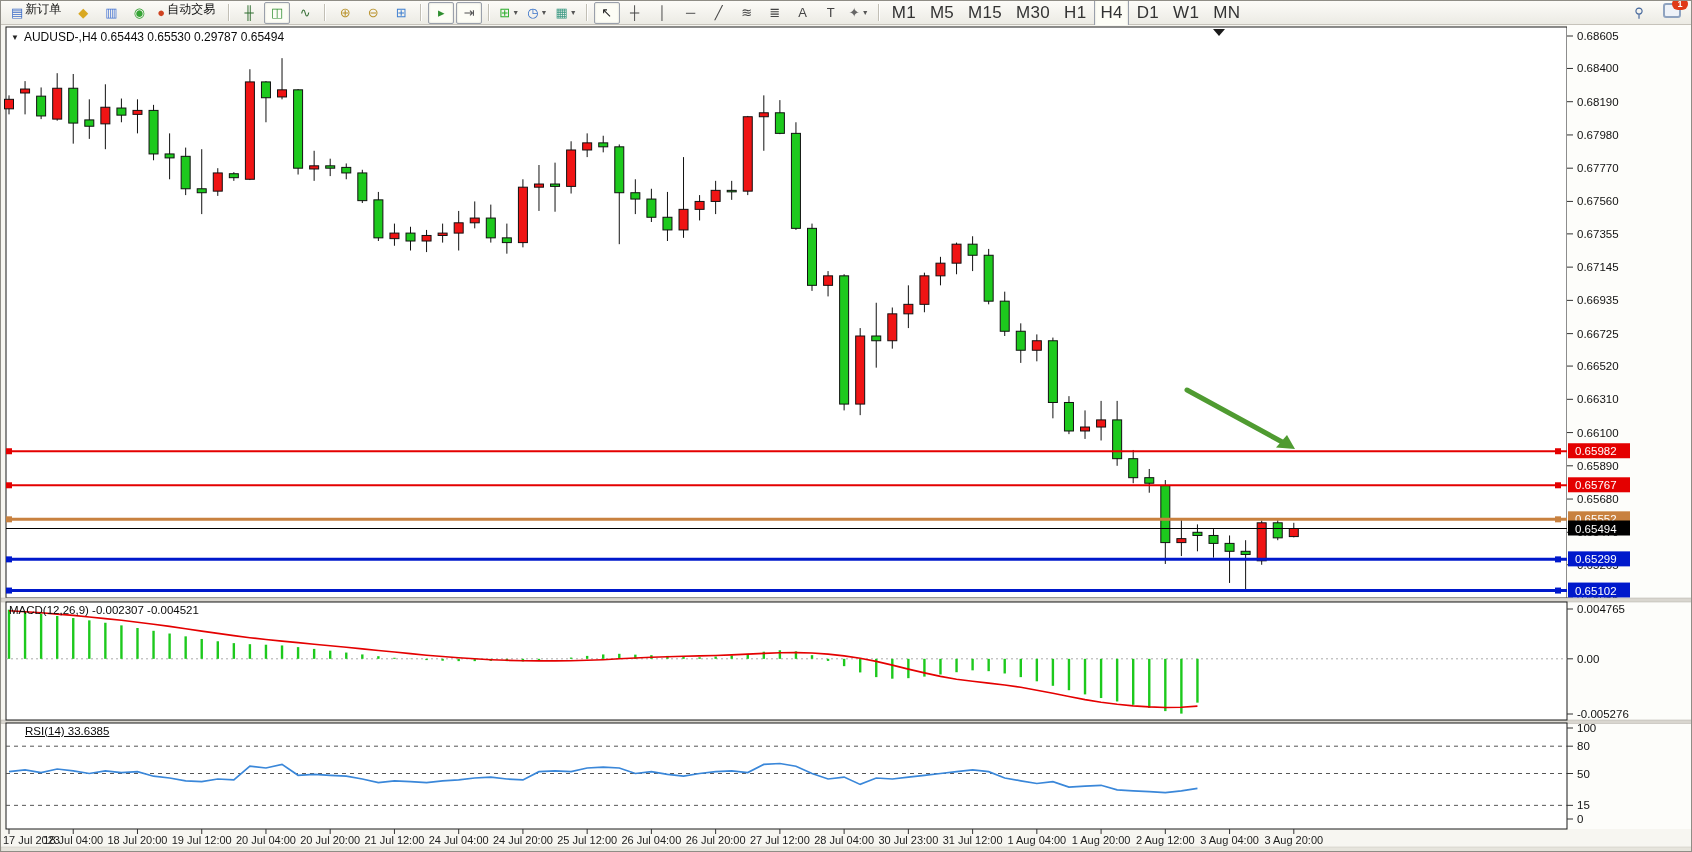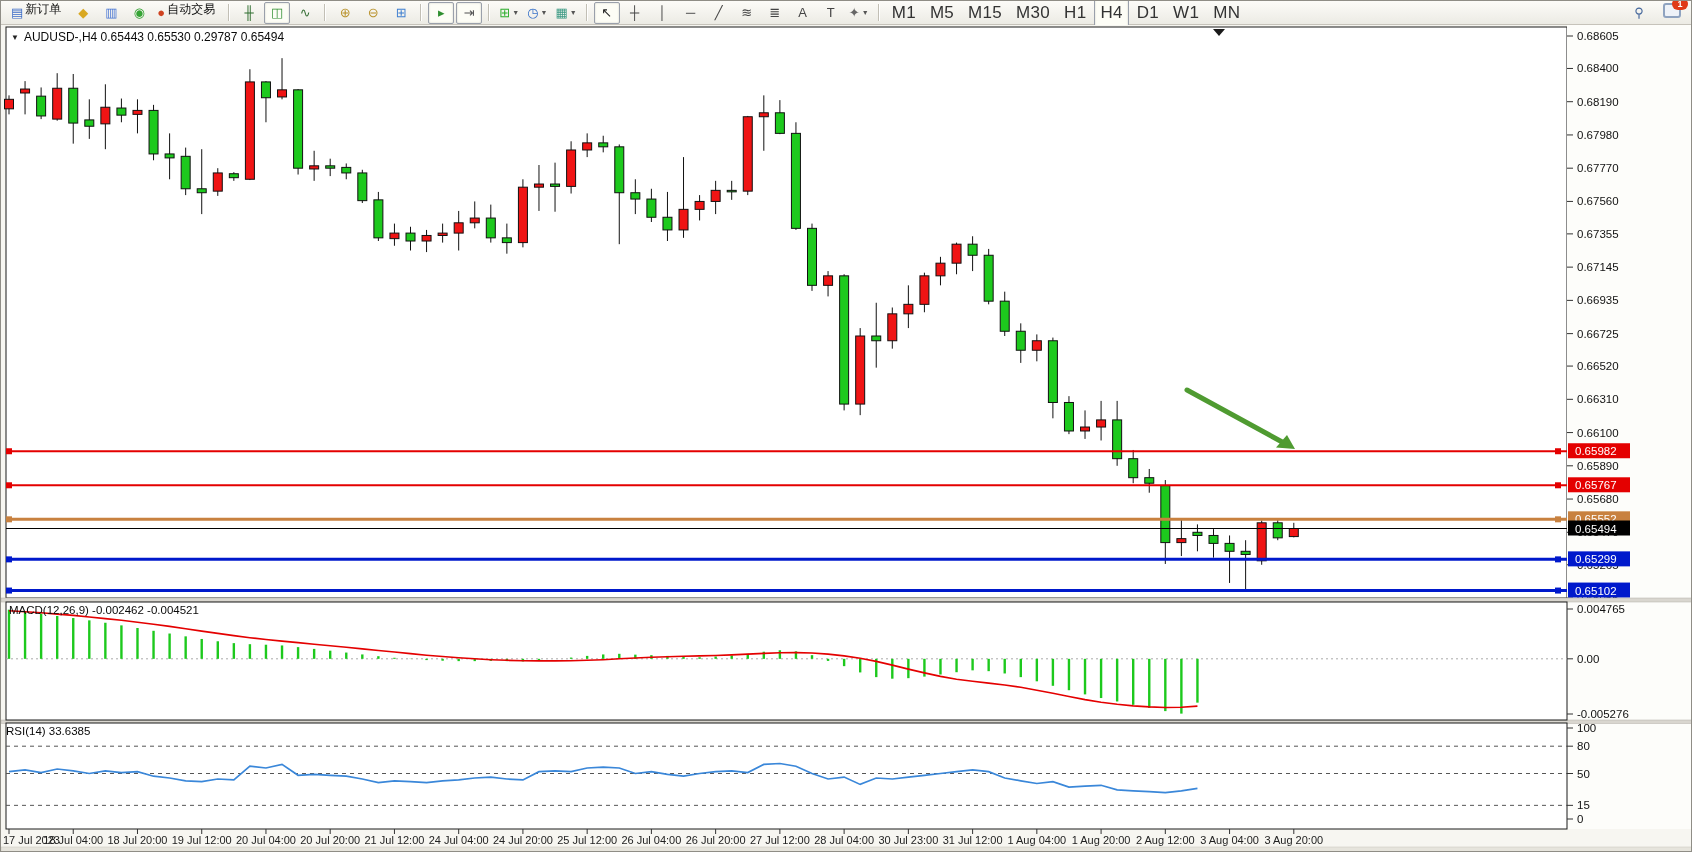--- a/index.html
+++ b/index.html
@@ -148,22 +148,22 @@
           <span class="glyph" style="color: rgb(70, 104, 156);">⚲</span>
         </div>
         <div class="chat-wrap"><span class="chat-bubble"></span><span class="chat-badge">1</span></div>
       </div>
     </div>
 
   <div class="overlay-label" style="left:10px;top:29px;">
     <span class="tri">▼</span>
     <span>AUDUSD-,H4  0.65443 0.65530 0.29787 0.65494</span>
   </div>
-  <div class="pane-label" style="left:8px;top:603px;">MACD(12,26,9) -0.002462 -0.004521</div>
-  <div class="pane-label" style="left:5px;top:724px;">RSI(14) 33.6385</div>
+  <div class="pane-label" style="left:8px;top:603px;">MACD(12,26,9) -0.002307 -0.004521</div>
+  <div class="pane-label" style="left:24px;top:724px;text-decoration:underline;">RSI(14) 33.6385</div>
 
   <svg id="chart-svg" width="1692" height="828" viewBox="0 24 1692 828" style="position:absolute;left:0;top:24px;">
       <rect x="0" y="24" width="1692" height="828" fill="#f7f6f1"></rect>
       <rect x="5" y="26" width="1561" height="571" fill="#fff" stroke="#1a1a1a" stroke-width="1"></rect>
       <rect x="1566" y="24" width="126" height="804" fill="#fdfdfa"></rect>
       <polygon points="1212,28 1224,28 1218,35" fill="#1a1a1a"></polygon>
       <g>
         <line x1="1566" y1="35" x2="1572" y2="35" stroke="#333"></line>
         <text x="1576" y="39" font-size="11.5" fill="#111">0.68605</text>
         <line x1="1566" y1="67.45354999999995" x2="1572" y2="67.45354999999995" stroke="#333"></line>

